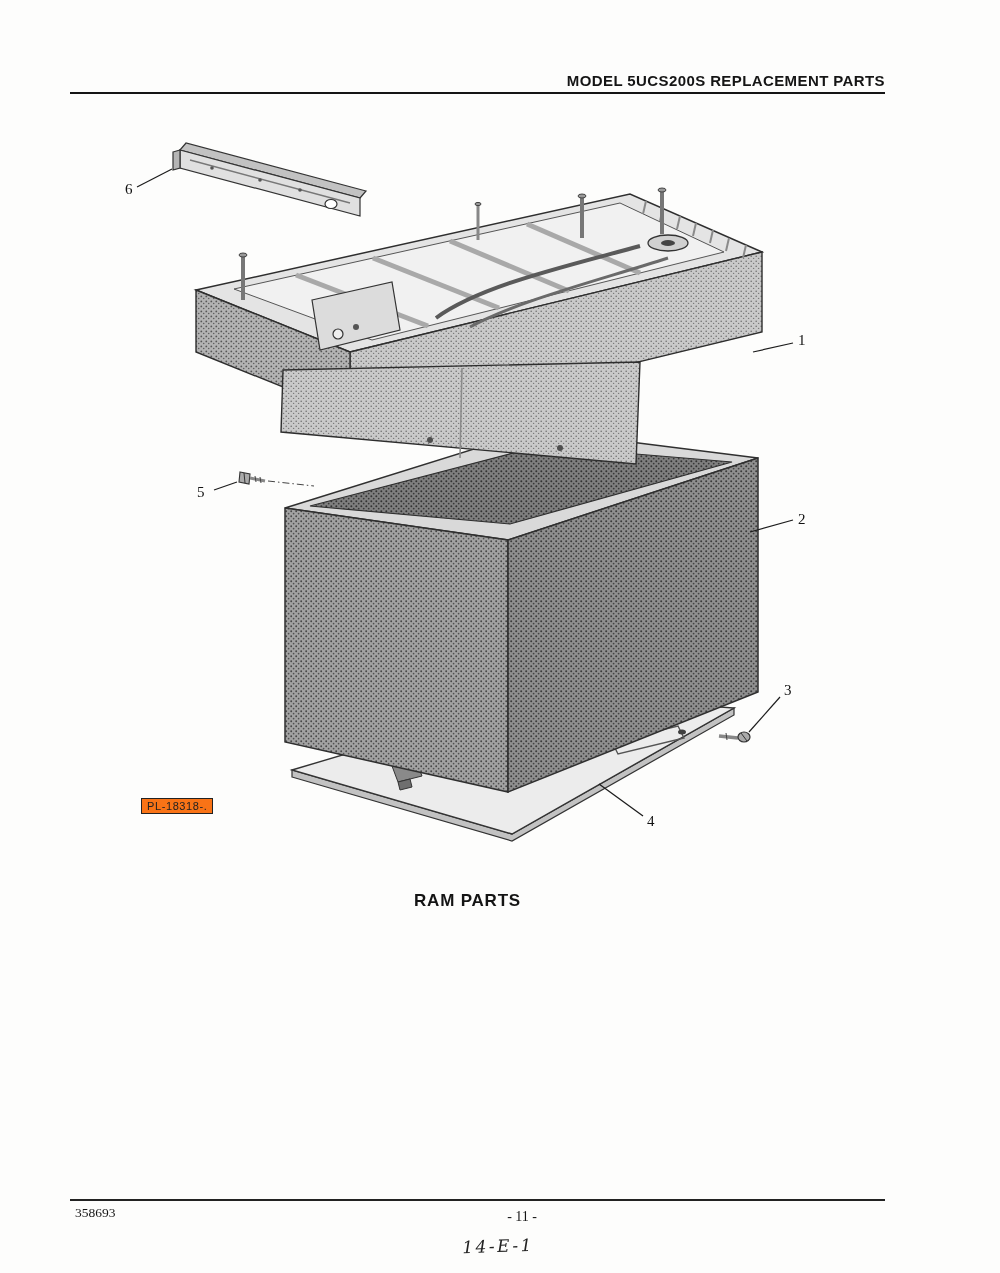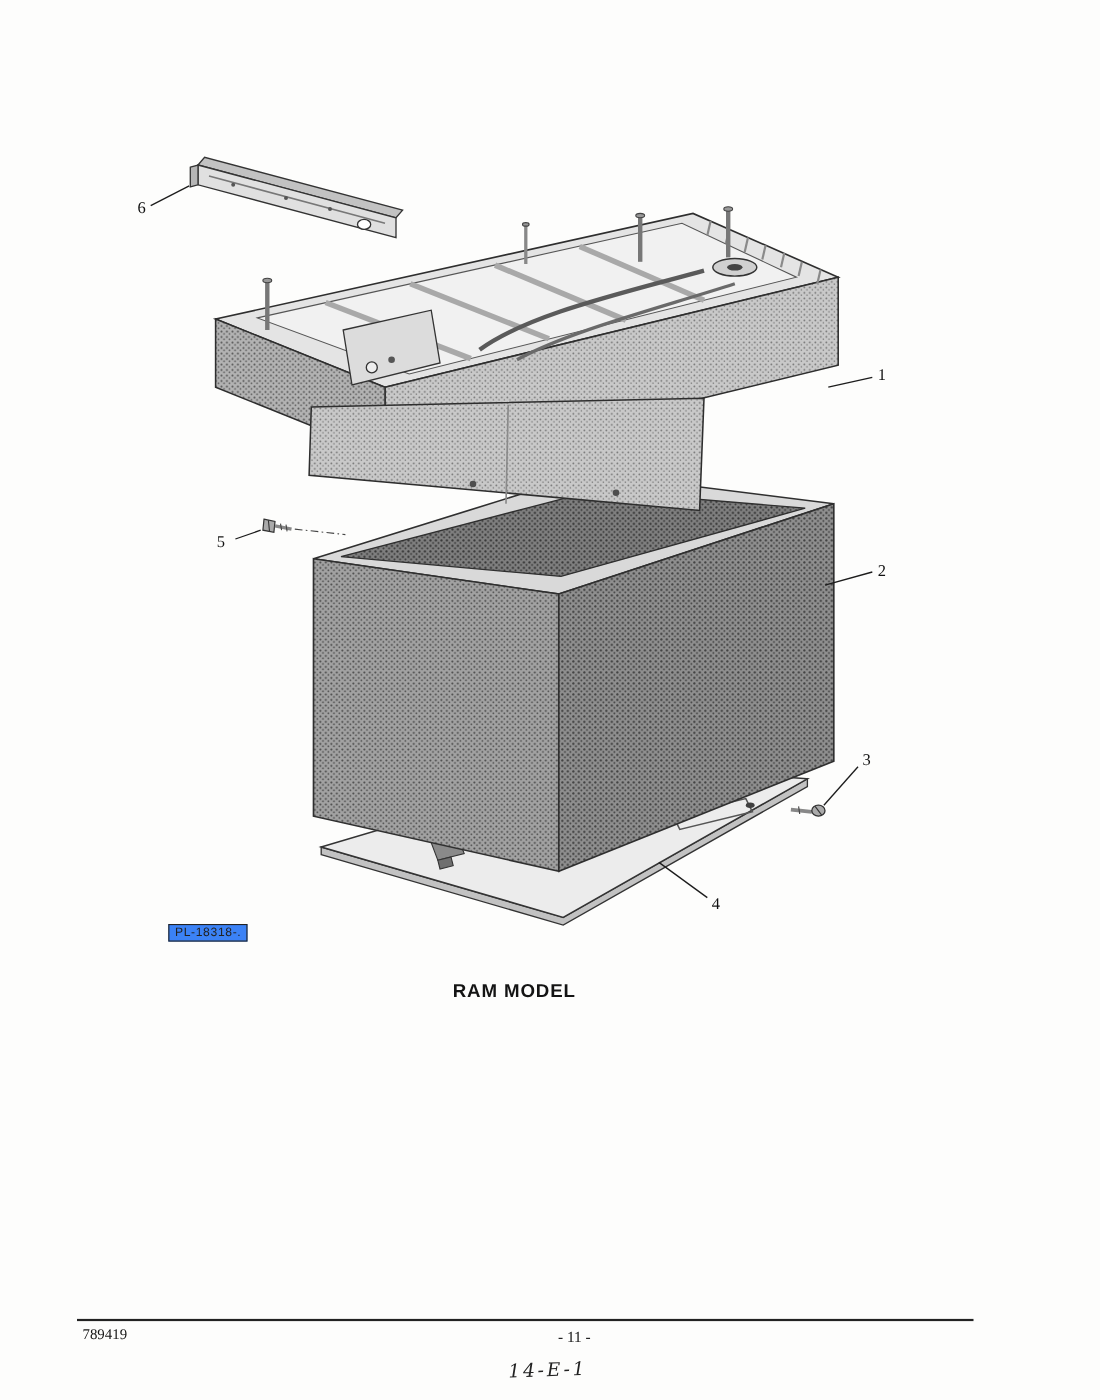--- a/index.html
+++ b/index.html
@@ -9,22 +9,22 @@
     font-family:"Liberation Sans",sans-serif;color:#151515;
   }
   .abs{position:absolute;}
   .header-wrap{
     left:70px;top:72px;width:815px;
     border-bottom:2.5px solid #151515;padding-bottom:3px;
     text-align:right;font-weight:700;font-size:15px;letter-spacing:.4px;
   }
   .diagram-svg{left:0;top:0;width:1000px;height:1273px;}
   .plate-label{
-    left:153px;top:798px;border:1.5px solid #222;padding:1px 5px;
-    font-size:11px;letter-spacing:.6px;color:#222;background:#3b82f6;margin-top:42px;
+    left:141px;top:798px;border:1.5px solid #222;padding:1px 5px;
+    font-size:11px;letter-spacing:.6px;color:#222;background:#f97316;
   }
   .caption{
     left:370px;top:891px;width:195px;text-align:center;
     font-weight:700;font-size:17px;letter-spacing:.8px;color:#141414;
   }
   .footer-rule{left:70px;top:1199px;width:815px;border-top:2px solid #222;height:0;}
   .doc-number{left:75px;top:1205px;font-family:"Liberation Serif",serif;font-size:13.5px;}
   .page-number{left:427px;top:1209px;width:110px;text-align:right;
     font-family:"Liberation Serif",serif;font-size:14px;}
   .handwritten{
@@ -32,20 +32,21 @@
     font-family:"DejaVu Serif",serif;font-style:italic;font-size:17px;
     letter-spacing:2.5px;color:#222;transform:rotate(-2deg);
   }
   .callout-text{font-family:"Liberation Serif",serif;font-size:15px;fill:#111;}
 </style>
 </head>
 <body>
 
 <div class="page">
 
+  <div class="abs header-wrap">MODEL 5UCS200S REPLACEMENT PARTS</div>
 
   <svg class="abs diagram-svg" viewBox="0 0 1000 1273">
     <defs>
       <pattern id="stipA" width="5" height="5" patternUnits="userSpaceOnUse">
         <rect width="5" height="5" fill="#c9c9c9"></rect>
         <circle cx="1.2" cy="1.2" r="0.8" fill="#6f6f6f"></circle>
         <circle cx="3.6" cy="3.4" r="0.7" fill="#7a7a7a"></circle>
       </pattern>
       <pattern id="stipB" width="5" height="5" patternUnits="userSpaceOnUse">
         <rect width="5" height="5" fill="#b3b3b3"></rect>
@@ -167,20 +168,20 @@
       <text class="callout-text" x="798" y="524">2</text>
       <text class="callout-text" x="784" y="695">3</text>
       <text class="callout-text" x="647" y="826">4</text>
       <text class="callout-text" x="197" y="497">5</text>
       <text class="callout-text" x="125" y="194">6</text>
     </g>
   </svg>
 
   <div class="abs plate-label">PL-18318-.</div>
 
-  <div class="abs caption">RAM MODEL</div>
+  <div class="abs caption">RAM PARTS</div>
 
   <div class="abs footer-rule"></div>
-  <div class="abs doc-number">789419</div>
+  <div class="abs doc-number">358693</div>
   <div class="abs page-number">- 11 -</div>
   <div class="abs handwritten">14-E-1</div>
 
 </div>
 
 </body></html>

